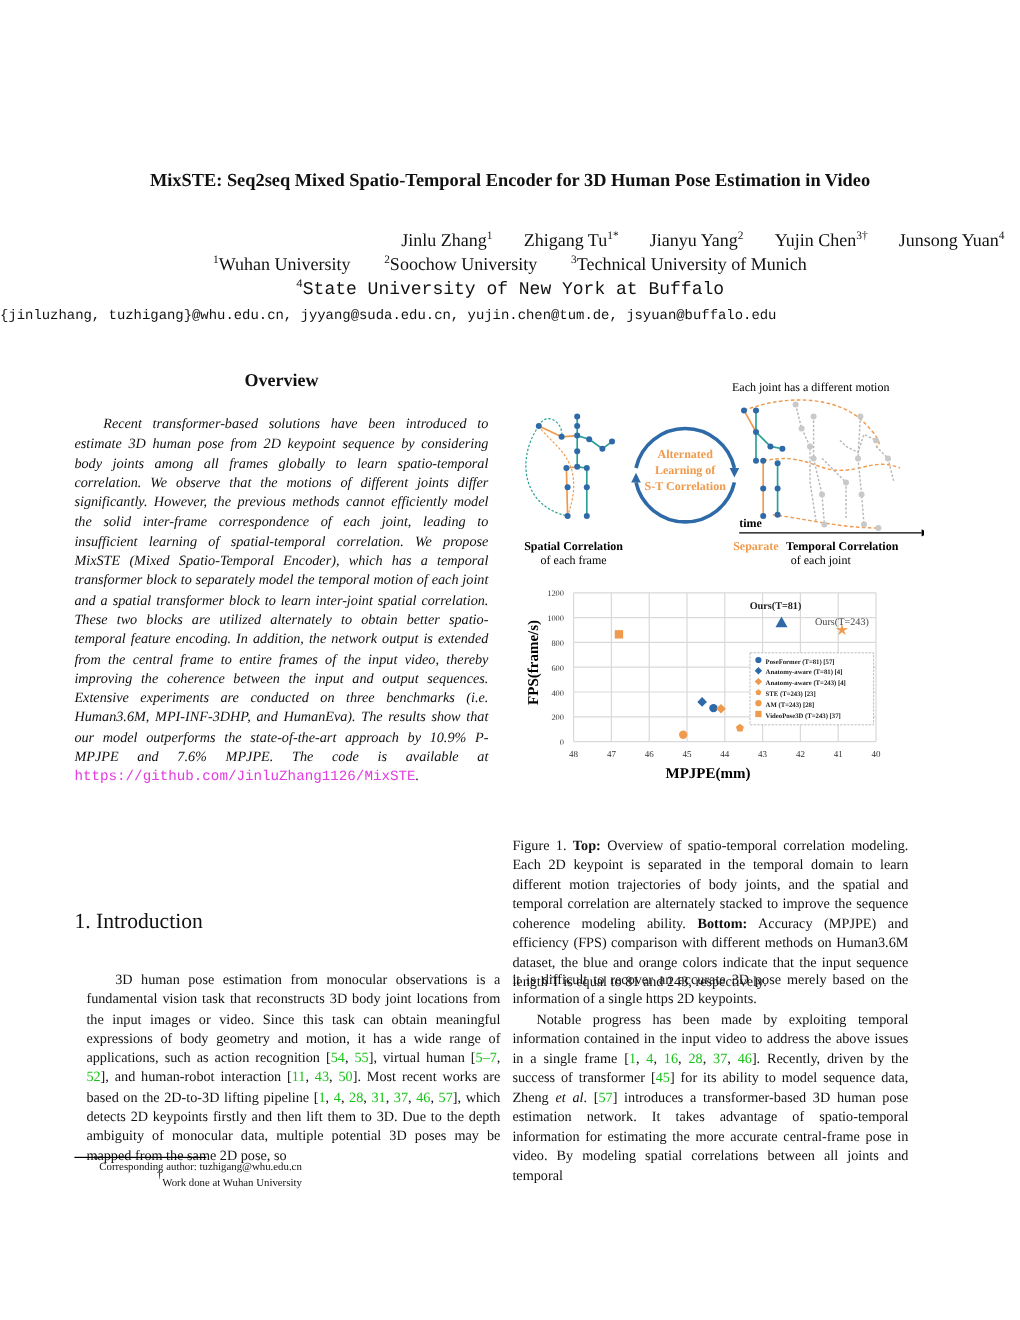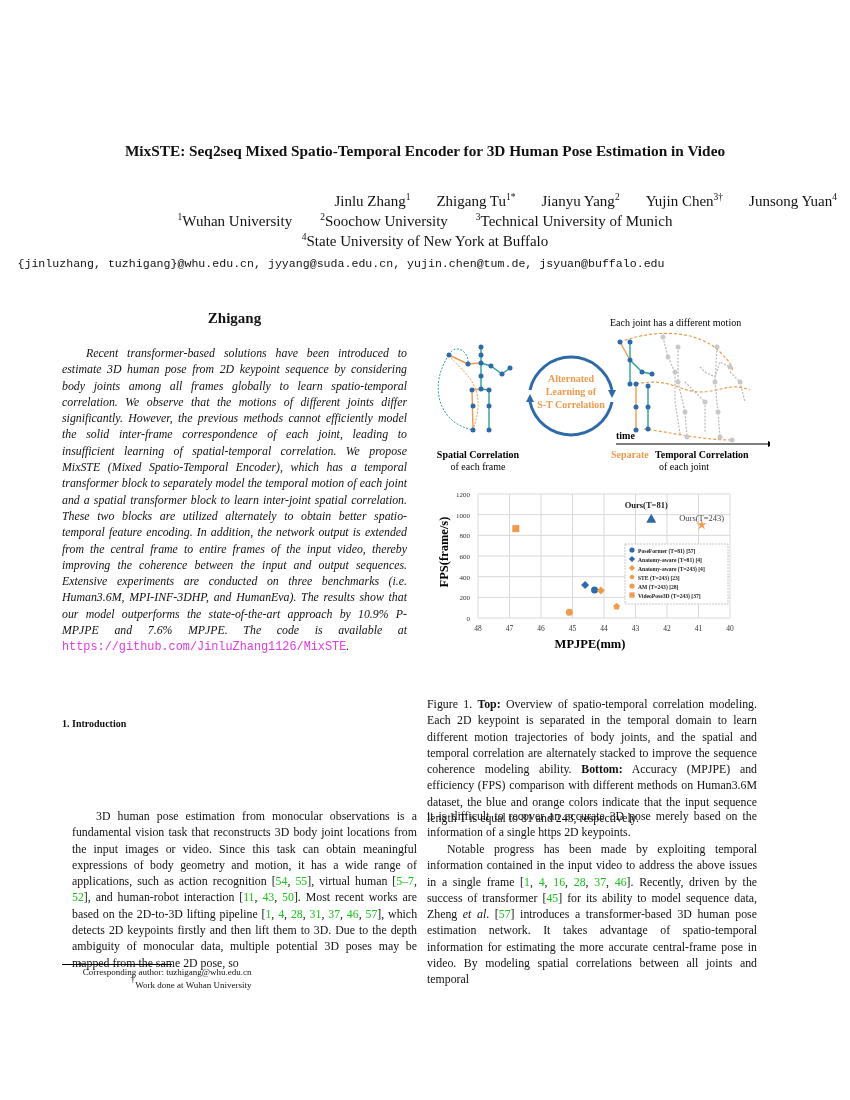--- a/index.html
+++ b/index.html
@@ -4,46 +4,46 @@
 <style>
   html,body{margin:0;padding:0;background:#fff;}
   body{width:850px;height:1100px;position:relative;font-family:"Liberation Serif","DejaVu Serif",serif;color:#111;overflow:hidden;}
   .abs{position:absolute;}
   #title{left:0;width:850px;top:142px;text-align:center;font-weight:bold;font-size:15.3px;}
   #authors{left:0;width:850px;top:193px;text-align:right;font-size:15px;}
   .auth{display:inline-block;margin:0 13px;}
   .affils{left:0;width:850px;text-align:center;font-size:15px;}
   .aff{display:inline-block;margin:0 14px;}
   sup{font-size:9.5px;vertical-align:6px;line-height:0;}
-  #emails{left:0;width:682px;top:257px;text-align:center;font-family:"Liberation Mono","DejaVu Sans Mono",monospace;font-size:11.6px;}
+  #emails{left:0;width:682px;top:257px;text-align:left;font-family:"Liberation Mono","DejaVu Sans Mono",monospace;font-size:11.6px;}
   .col{font-size:11.85px;line-height:16.3px;text-align:justify;}
   #abs-h{left:62px;width:345px;top:310px;text-align:center;font-weight:bold;font-size:15px;}
   #abs-body{left:62px;width:345px;top:345px;font-style:italic;text-indent:24px;}
   .lnk{color:#e23be0;font-family:"Liberation Mono","DejaVu Sans Mono",monospace;font-style:normal;margin-top:19px;}
-  #intro-h{left:62px;top:718px;font-weight:bold;font-size:10px;}
+  #intro-h{left:62px;top:757px;font-weight:normal;font-size:18px;}
   #intro-p{left:72px;width:345px;top:768px;text-indent:24px;margin-top:40px;}
   .cite{color:#18c218;}
   #fn-rule{left:62px;top:964px;width:110px;height:1px;background:#000;}
   #footnotes{left:78px;top:966px;font-size:9px;line-height:13px;text-align:right;}
   #caption{left:427px;width:330px;top:655px;margin-top:41px;}
   #right-p1{left:427px;width:330px;top:808px;}
   #right-p2{left:427px;width:330px;top:841px;text-indent:20px;}
   svg text{font-family:"Liberation Serif","DejaVu Serif",serif;}
 </style>
 </head>
 <body>
 
 <div class="abs" id="title">MixSTE: Seq2seq Mixed Spatio-Temporal Encoder for 3D Human Pose Estimation in Video</div>
 
 <div class="abs" id="authors"><span class="auth">Jinlu Zhang<sup>1</sup></span><span class="auth">Zhigang Tu<sup>1*</sup></span><span class="auth">Jianyu Yang<sup>2</sup></span><span class="auth">Yujin Chen<sup>3†</sup></span><span class="auth">Junsong Yuan<sup>4</sup></span></div>
 <div class="abs affils" style="top:213px;"><span class="aff"><sup>1</sup>Wuhan University</span><span class="aff"><sup>2</sup>Soochow University</span><span class="aff"><sup>3</sup>Technical University of Munich</span></div>
-<div class="abs affils" style="top:233px;"><span class="aff"><sup>4</sup>State University of New York at Buffalo</span></div>
+<div class="abs affils" style="top:233px;font-family:Liberation Mono, monospace;"><span class="aff"><sup>4</sup>State University of New York at Buffalo</span></div>
 <div class="abs" id="emails">{jinluzhang, tuzhigang}@whu.edu.cn, jyyang@suda.edu.cn, yujin.chen@tum.de, jsyuan@buffalo.edu</div>
 
-<div class="abs" id="abs-h">Zhigang</div>
+<div class="abs" id="abs-h">Overview</div>
 <div class="abs col" id="abs-body">
   <span>Recent transformer-based solutions have been introduced to estimate 3D human pose from 2D keypoint sequence by considering body joints among all frames globally to learn spatio-temporal correlation. We observe that the motions of different joints differ significantly. However, the previous methods cannot efficiently model the solid inter-frame correspondence of each joint, leading to insufficient learning of spatial-temporal correlation. We propose MixSTE (Mixed Spatio-Temporal Encoder), which has a temporal transformer block to separately model the temporal motion of each joint and a spatial transformer block to learn inter-joint spatial correlation. These two blocks are utilized alternately to obtain better spatio-temporal feature encoding. In addition, the network output is extended from the central frame to entire frames of the input video, thereby improving the coherence between the input and output sequences. Extensive experiments are conducted on three benchmarks (i.e. Human3.6M, MPI-INF-3DHP, and HumanEva). The results show that our model outperforms the state-of-the-art approach by 10.9% P-MPJPE and 7.6% MPJPE. The code is available at </span><span class="lnk">https://github.com/JinluZhang1126/MixSTE</span><span>.</span>
 </div>
 
 <div class="abs" id="intro-h">1. Introduction</div>
 <div class="abs col" id="intro-p">3D human pose estimation from monocular observations is a fundamental vision task that reconstructs 3D body joint locations from the input images or video. Since this task can obtain meaningful expressions of body geometry and motion, it has a wide range of applications, such as action recognition [<span class="cite">54</span>, <span class="cite">55</span>], virtual human [<span class="cite">5–7</span>, <span class="cite">52</span>], and human-robot interaction [<span class="cite">11</span>, <span class="cite">43</span>, <span class="cite">50</span>]. Most recent works are based on the 2D-to-3D lifting pipeline [<span class="cite">1</span>, <span class="cite">4</span>, <span class="cite">28</span>, <span class="cite">31</span>, <span class="cite">37</span>, <span class="cite">46</span>, <span class="cite">57</span>], which detects 2D keypoints firstly and then lift them to 3D. Due to the depth ambiguity of monocular data, multiple potential 3D poses may be mapped from the same 2D pose, so</div>
 
 <div class="abs" id="fn-rule"></div>
 <div class="abs" id="footnotes">
     <div><sup>*</sup>Corresponding author: tuzhigang@whu.edu.cn</div>

